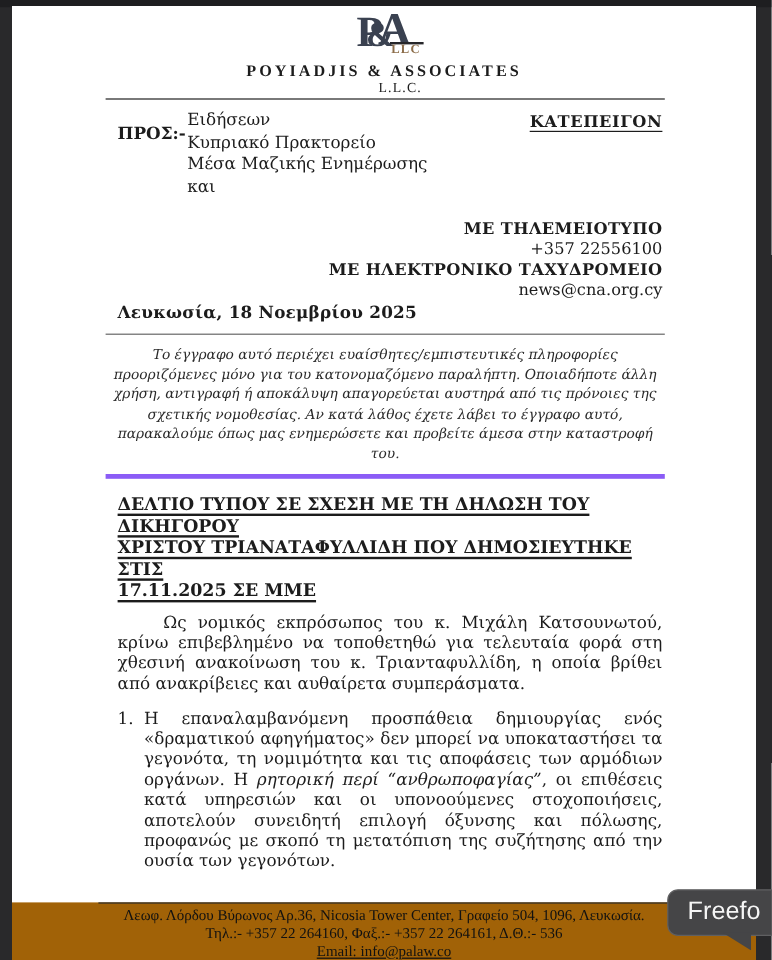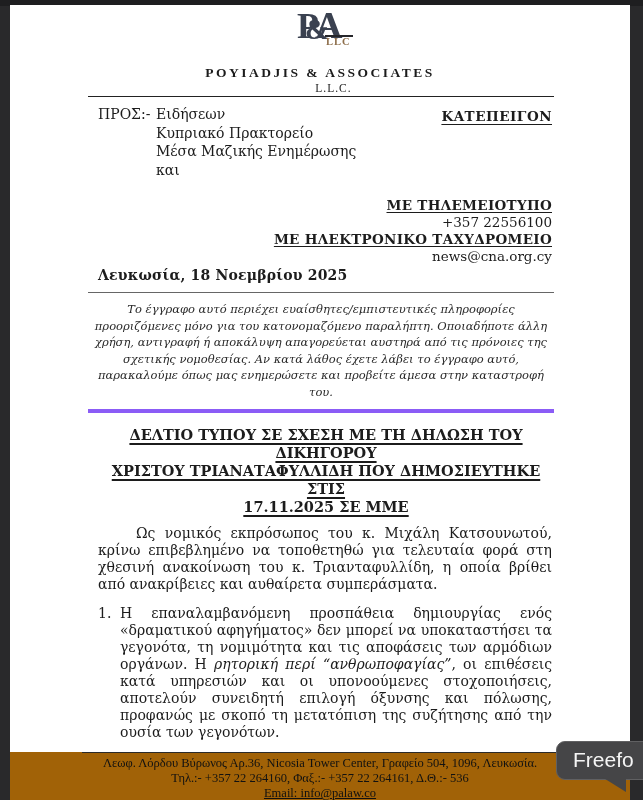--- a/index.html
+++ b/index.html
@@ -14,41 +14,41 @@
     background:#ffffff;overflow:hidden;color:#1c1c1c;
   }
   
   .letterhead{text-align:center;padding-top:4px;}
   .logo{position:relative;width:90px;height:40px;margin:0 auto;font-family:"Liberation Serif",serif;color:#3a4150;}
   .logo .lp{position:absolute;left:22px;top:-4px;font-size:36px;font-weight:bold;}
   .logo .la{position:absolute;left:40px;top:-6px;font-size:38px;font-weight:bold;}
   .logo .lamp{position:absolute;left:30px;top:4px;font-size:29px;font-weight:bold;}
   .logo .lrule{position:absolute;left:50px;top:26px;width:28px;height:2px;background:#26262a;}
   .logo .lllc{position:absolute;left:51px;top:27px;font-size:10.5px;font-weight:bold;color:#8d6e4b;letter-spacing:1px;}
-  .firmname{font-family:"Liberation Serif",serif;font-size:13.5px;font-weight:bold;letter-spacing:2.5px;margin-top:16px;}
+  .firmname{font-family:"Liberation Serif",serif;font-size:13.5px;font-weight:bold;letter-spacing:2.5px;margin-top:2px;}
   .firmtype{font-family:"Liberation Serif",serif;font-size:11.5px;letter-spacing:1px;margin-top:1px;padding-left:27px;}
   .header-rule{margin:2px 76px 0 78px;border-top:1.5px solid #222;}
   
   .recipient-row{position:relative;margin:8px 76px 0 88px;font-size:14px;line-height:18.5px;}
   .recipient-inner{padding-left:58px;position:relative;}
-  .recipient-label{position:absolute;left:0;top:0;font-weight:normal;}
+  .recipient-label{position:absolute;left:0;top:12px;font-weight:bold;}
   .urgency{position:absolute;right:2px;top:2px;font-weight:bold;text-decoration:underline;text-underline-offset:3px;font-size:13.5px;letter-spacing:.5px;}
   
   .delivery{margin:18px 78px 0 0;text-align:right;font-size:13.5px;line-height:17px;}
-  .delivery .lbl{font-weight:bold;text-decoration:underline;text-underline-offset:2px;letter-spacing:.3px;}
+  .delivery .lbl{font-weight:bold;text-underline-offset:2px;letter-spacing:.3px;}
   
   .dateline{margin:2px 0 0 88px;font-weight:bold;font-size:14px;letter-spacing:.2px;}
   
   .notice{
     margin:9px 76px 0 78px;border-top:1px solid #666;border-bottom:4px solid #8b5cf6;
     padding:8px 4px 9px 4px;font-style:italic;text-align:center;
     font-size:11.5px;line-height:16.5px;color:#2a2a2a;
   }
   
-  .doc-title{margin:13px 76px 0 88px;text-align:center;font-weight:bold;font-size:14.5px;line-height:18px;}
+  .doc-title{margin:13px 76px 0 88px;font-weight:bold;font-size:14.5px;line-height:18px;}
   .doc-title .tline{text-decoration:underline;text-underline-offset:3px;text-decoration-thickness:1.5px;}
   
   .bodytext{font-size:14px;line-height:17px;text-align:justify;}
   .intro{margin:9px 78px 0 88px;text-indent:38px;}
   .item{position:relative;margin:12px 78px 0 110px;}
   .item-number{position:absolute;left:-22px;top:0;font-weight:bold;font-weight:normal;}
   .item p{margin:0;}
   .ital{font-style:italic;}
   
   .page-footer{

